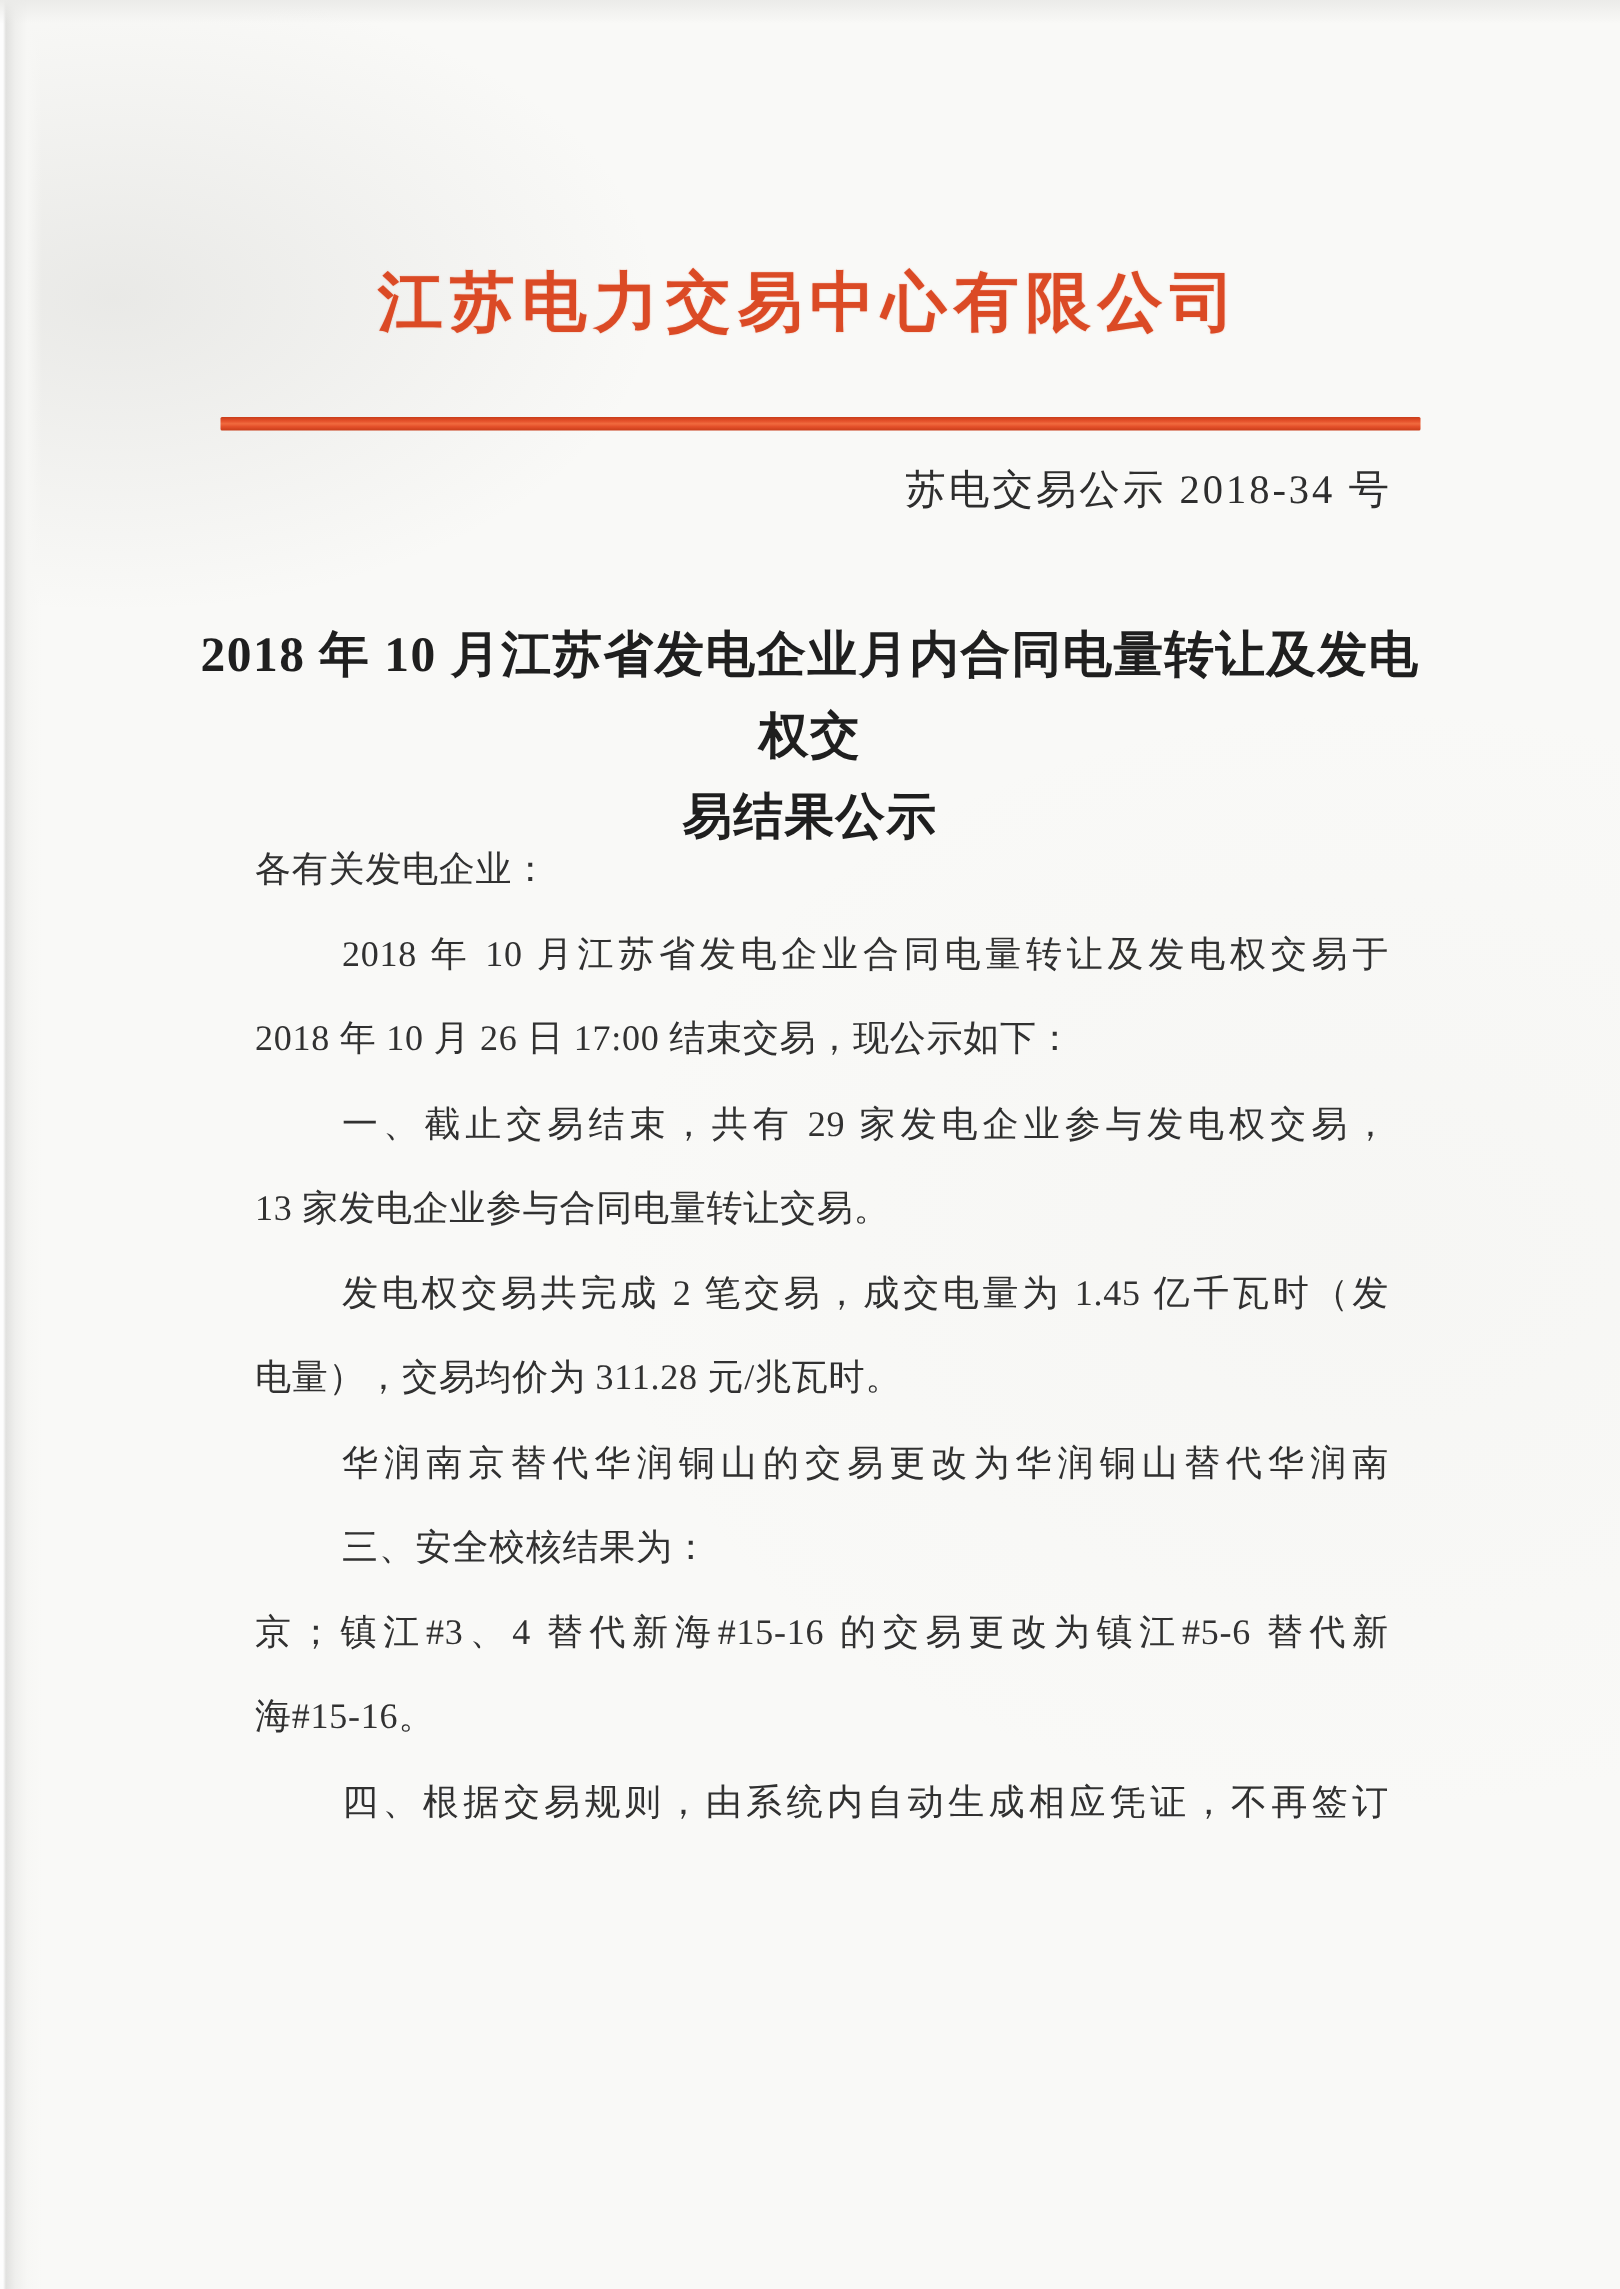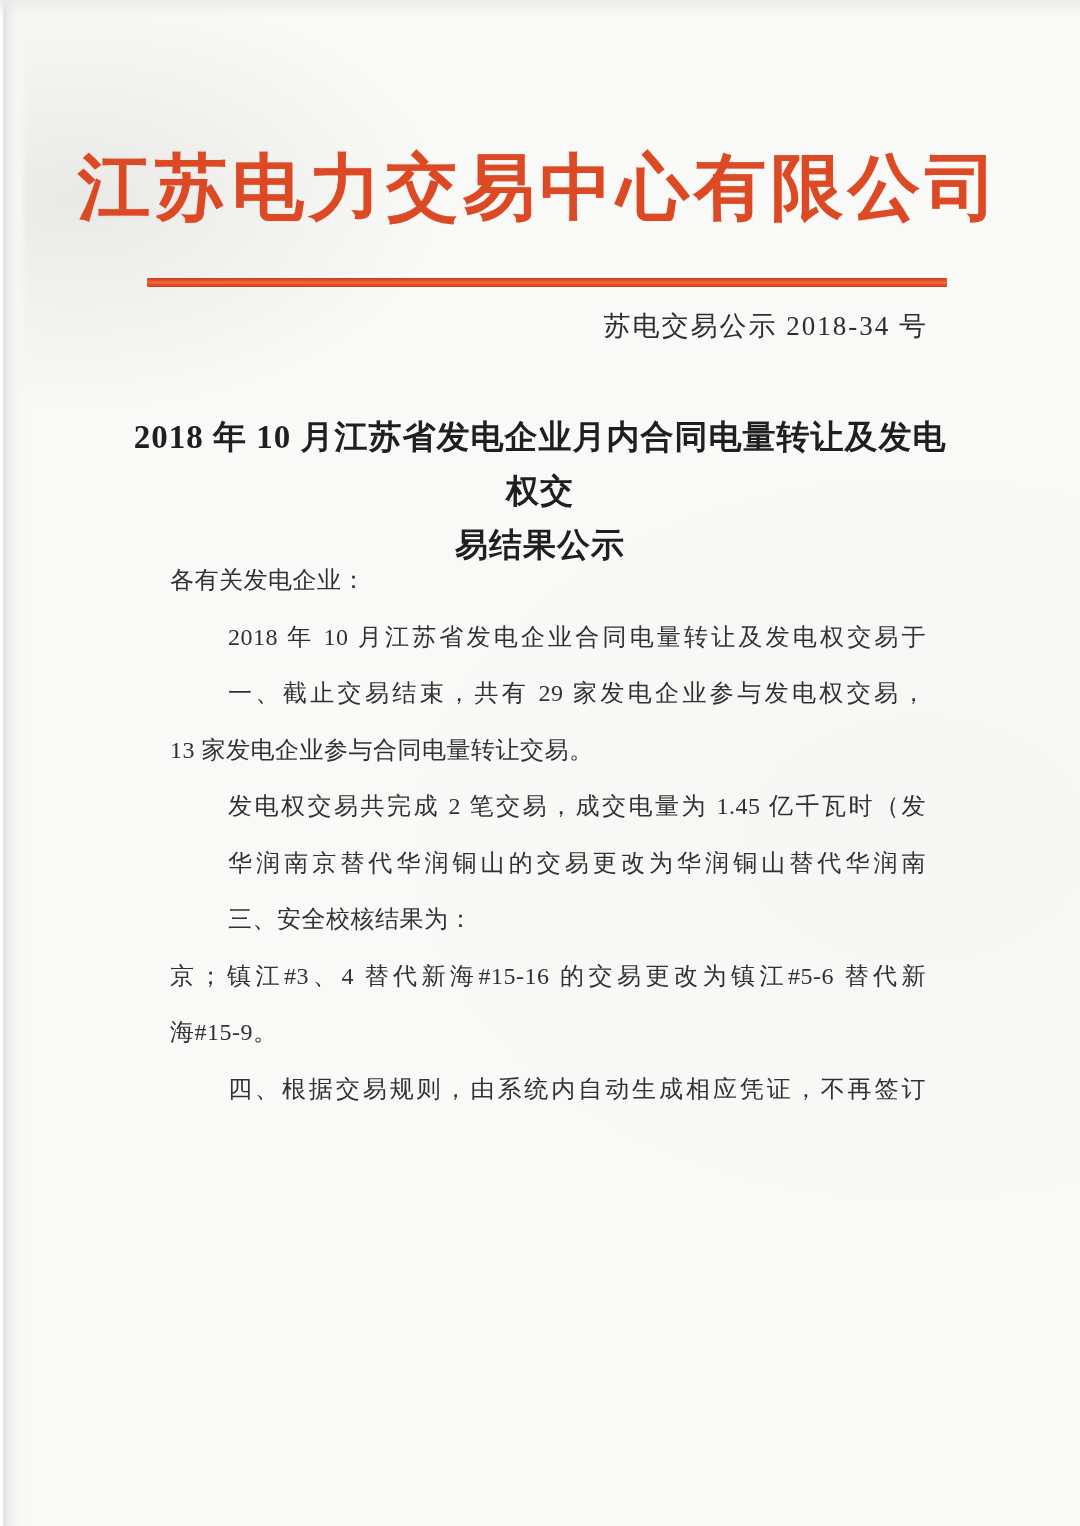--- a/index.html
+++ b/index.html
@@ -12,24 +12,24 @@
     font-family: "Liberation Serif", "DejaVu Serif", serif;
     background-color: #f9f9f7;
     background-image:
       linear-gradient(180deg, #ebebe9 0px, rgba(0,0,0,0) 16px),
       linear-gradient(90deg, #fdfdfd 0px, #fdfdfd 2px, #e1e1df 4px, #efefed 10px, #f7f7f5 18px, rgba(0,0,0,0) 28px),
       radial-gradient(ellipse 520px 300px at 7% 13%, rgba(150,150,145,0.16), rgba(0,0,0,0) 70%),
       radial-gradient(ellipse 700px 500px at 85% 55%, rgba(200,200,195,0.06), rgba(0,0,0,0) 75%);
   }
   .letterhead {
     position: absolute;
-    top: 151px; left: 0; right: 0;
+    top: 166px; left: 0; right: 0;
     margin: 0;
     text-align: center;
-    font-size: 72px;
+    font-size: 43px;
     line-height: 74px;
     font-weight: 700;
     letter-spacing: 5px;
     color: #db4a25;
     text-shadow: 0 0 1px rgba(219,74,37,0.55);
   }
   .red-rule {
     position: absolute;
     top: 278px; left: 147px;
     width: 800px; height: 9px;
@@ -87,23 +87,25 @@
   <div class="doc-number">苏电交易公示 2018-34 号</div>
 
   <div class="doc-title">
     <div>2018 年 10 月江苏省发电企业月内合同电量转让及发电权交</div>
     <div>易结果公示</div>
   </div>
 
   <div class="doc-body">
     <div class="line">各有关发电企业：</div>
     <div class="line indent full">2018 年 10 月江苏省发电企业合同电量转让及发电权交易于</div>
+    <div class="line">2018 年 10 月 26 日 17:00 结束交易，现公示如下：</div>
     <div class="line indent full">一、截止交易结束，共有 29 家发电企业参与发电权交易，</div>
     <div class="line">13 家发电企业参与合同电量转让交易。</div>
     <div class="line indent full">发电权交易共完成 2 笔交易，成交电量为 1.45 亿千瓦时（发</div>
+    <div class="line">电量），交易均价为 311.28 元/兆瓦时。</div>
     <div class="line indent full">华润南京替代华润铜山的交易更改为华润铜山替代华润南</div>
     <div class="line indent">三、安全校核结果为：</div>
     <div class="line full">京；镇江#3、4 替代新海#15-16 的交易更改为镇江#5-6 替代新</div>
-    <div class="line">海#15-9。</div>
+    <div class="line">海#15-16。</div>
     <div class="line indent full">四、根据交易规则，由系统内自动生成相应凭证，不再签订</div>
   </div>
 
 </div>
 
 </body></html>

